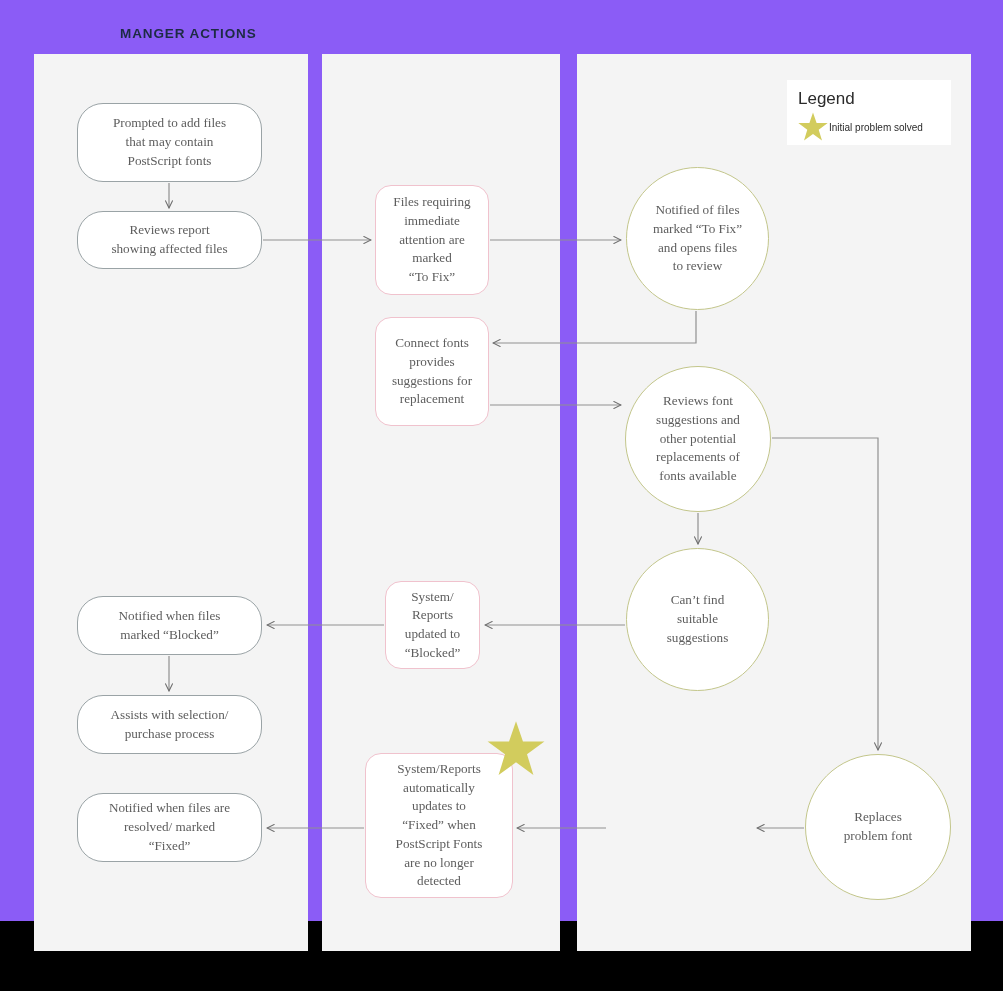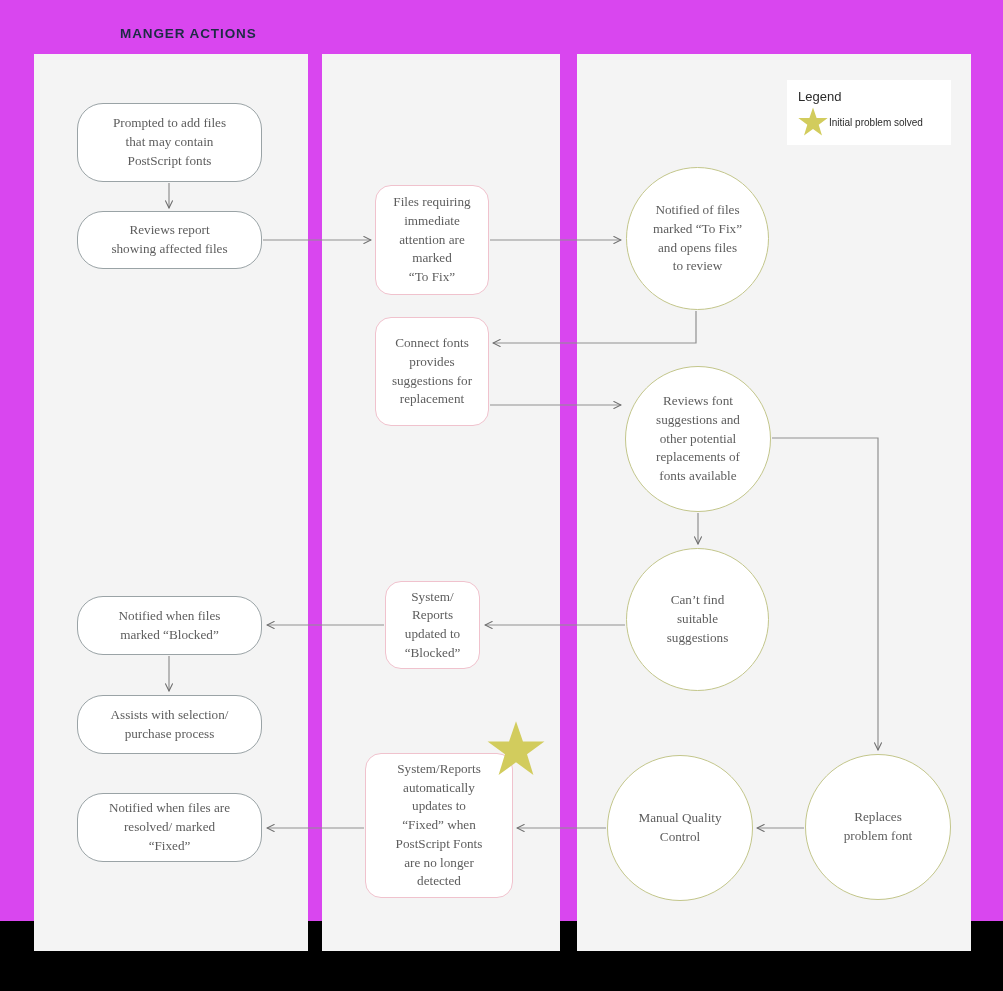--- a/index.html
+++ b/index.html
@@ -9,21 +9,21 @@
     background: #000000;
     width: 1003px; height: 991px;
     overflow: hidden;
     font-family: "Liberation Sans", sans-serif;
   }
 
   #stage {
     position: relative;
     width: 1003px;
     height: 921px;
-    background: #d946ef;
+    background: #8b5cf6;
   }
 
   
   .header-title {
     position: absolute;
     left: 120px;
     top: 26px;
     font-size: 13.5px;
     font-weight: bold;
     letter-spacing: 0.9px;
@@ -101,21 +101,21 @@
 
   
   #legend {
     position: absolute;
     left: 787px; top: 80px;
     width: 164px; height: 65px;
     background: #ffffff;
     padding: 9px 11px 0 11px;
   }
   #legend .legend-title {
-    font-size: 13px;
+    font-size: 17px;
     color: #2b2b2b;
     margin-bottom: 3px;
   }
   #legend .legend-row {
     display: flex;
     align-items: center;
     gap: 1px;
   }
   #legend .legend-label {
     font-size: 10px;
@@ -217,22 +217,20 @@
 and opens files
 to review</div>
   <div class="node circle" id="n-reviewsfont">Reviews font
 suggestions and
 other potential
 replacements of
 fonts available</div>
   <div class="node circle" id="n-cantfind">Can’t find
 suitable
 suggestions</div>
-  <div class="node circle" id="n-manualqc">Manual Quality
-Control</div>
   <div class="node circle" id="n-replaces">Replaces
 problem font</div>
 
   <div id="star-marker">
     <svg class="star-svg" width="58" height="58" viewBox="0 0 100 100" aria-hidden="true">
       <polygon points="50,2 62,37 99,37 69,59 80,95 50,73 20,95 31,59 1,37 38,37" fill="#d2cc5d"></polygon>
     </svg>
   </div>
 
   <div id="legend">

